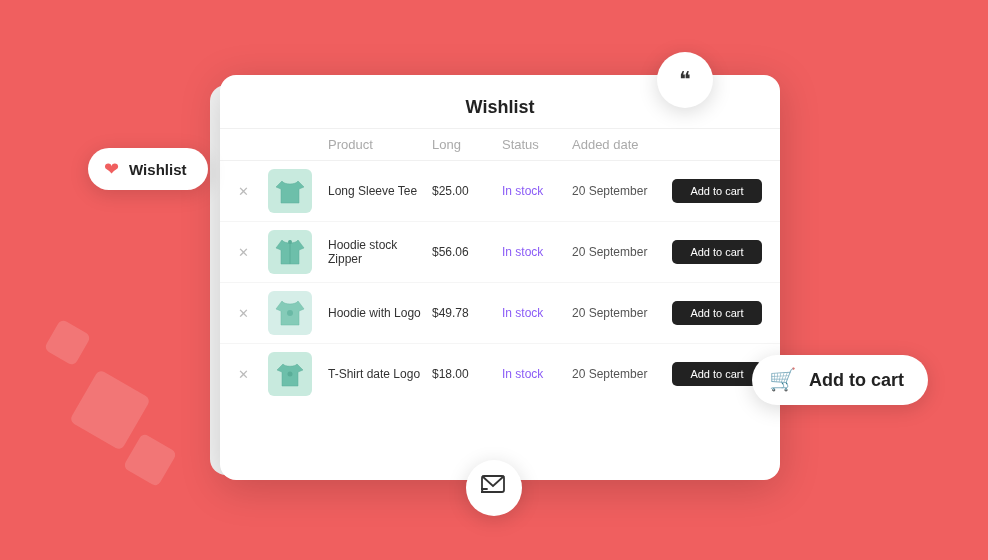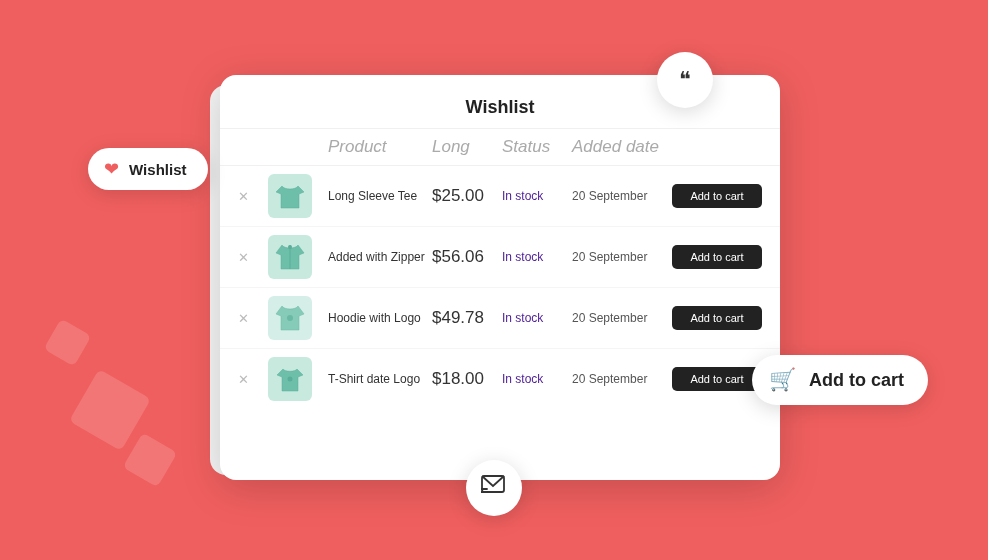--- a/index.html
+++ b/index.html
@@ -183,47 +183,47 @@
     .img-hoodie2 { background: #d6eee8; }
     .img-tshirt { background: #c8eade; }
 
     .product-name {
       font-size: 12px;
       color: #333;
       font-weight: 400;
     }
 
     .product-price {
-      font-size: 17px;
+      font-size: 12px;
       color: #333;
     }
 
     .product-status {
       font-size: 12px;
-      color: #4c1d95;
+      color: #8b5cf6;
     }
 
     .product-date {
       font-size: 12px;
       color: #555;
     }
 
     .add-cart-btn {
       background: #222;
       color: #fff;
       border: none;
       border-radius: 5px;
       padding: 6px 10px;
       font-size: 11px;
       cursor: pointer;
       font-weight: 500;
       white-space: nowrap;
     }
 
-    .col-header { font-size: 17px; color: #aaa; font-style: italic; }
+    .col-header { font-size: 13px; color: #aaa; }
   </style>
 </head>
 <body>
 
 <div class="deco-square deco-sq1"></div>
 <div class="deco-square deco-sq2"></div>
 <div class="deco-square deco-sq3"></div>
 
 <div class="float-wishlist">
   <span class="heart-icon">❤</span>
@@ -281,21 +281,21 @@
 
   <div class="table-row">
     <span class="remove-btn">✕</span>
     <div class="product-img img-hoodie1">
       <svg width="36" height="36" viewBox="0 0 36 36">
         <path d="M10 6 L4 14 L9 16 L9 30 L27 30 L27 16 L32 14 L26 6 C24 10 12 10 10 6Z" fill="#6dbfaa" stroke="#5aad98" stroke-width="0.5"></path>
         <line x1="18" y1="6" x2="18" y2="30" stroke="#5aad98" stroke-width="1"></line>
         <circle cx="18" cy="8" r="2" fill="#5aad98"></circle>
       </svg>
     </div>
-    <span class="product-name">Added with Zipper</span>
+    <span class="product-name">Hoodie stock Zipper</span>
     <span class="product-price">$56.06</span>
     <span class="product-status">In stock</span>
     <span class="product-date">20 September</span>
     <button class="add-cart-btn">Add to cart</button>
   </div>
 
   <div class="table-row">
     <span class="remove-btn">✕</span>
     <div class="product-img img-hoodie2">
       <svg width="36" height="36" viewBox="0 0 36 36">

